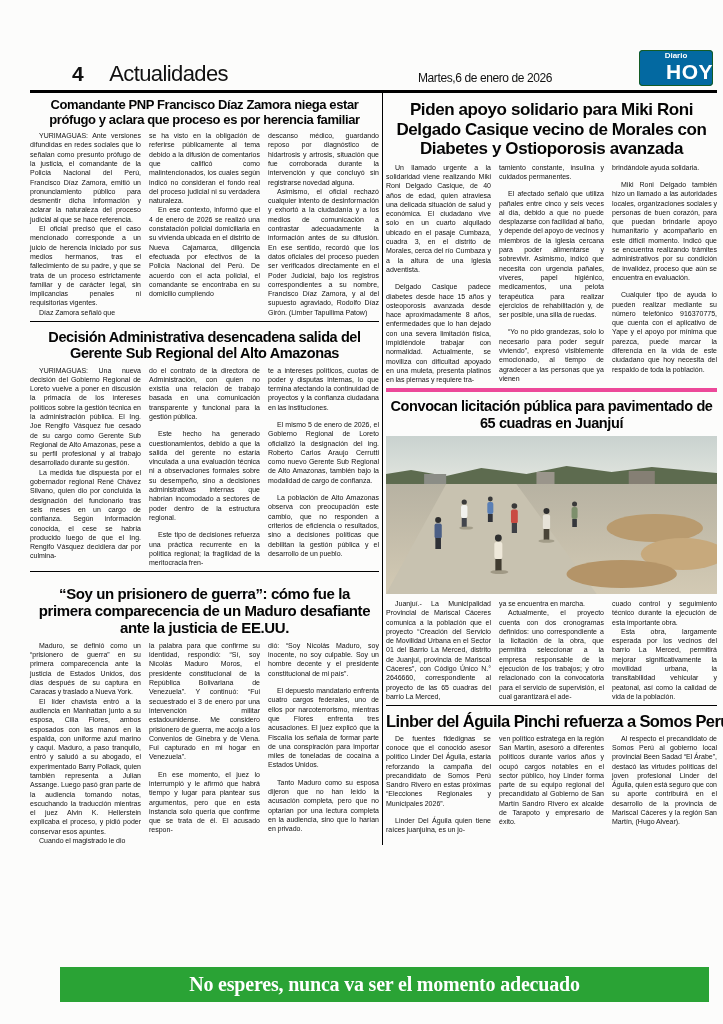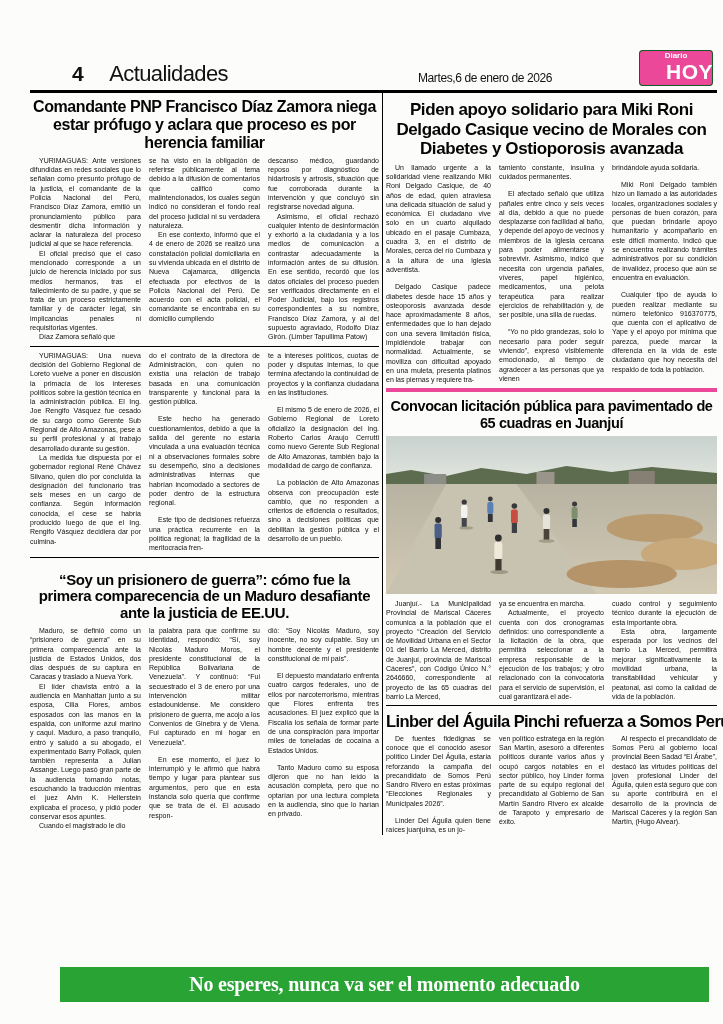--- a/index.html
+++ b/index.html
@@ -4,35 +4,35 @@
 <style>
   html,body{margin:0;padding:0;background:#e9e9e9;}
   .page{width:723px;height:1024px;background:#fcfcfb;position:relative;
         font-family:"Liberation Sans",sans-serif;color:#111;overflow:hidden;
         box-sizing:border-box;padding:50px 6px 0 30px;}
   
   .hdr{display:flex;align-items:flex-end;height:38px;position:relative;}
   .pageno{font-size:21px;font-weight:bold;margin:0 26px 2px 42px;letter-spacing:-.5px;}
   .section-title{font-size:22px;font-weight:normal;letter-spacing:-.6px;margin-bottom:1px;margin-top:7px;}
   .hdr-date{position:absolute;left:388px;bottom:3px;font-size:12px;letter-spacing:-.4px;margin-top:12px;}
-  .logo{position:absolute;right:4px;bottom:2px;width:74px;height:36px;background:#ec4899;
+  .logo{position:absolute;right:4px;bottom:2px;width:74px;height:36px;background:#0369a1;
         border-radius:4px;text-align:center;color:#fff;box-shadow:0 0 0 1px #145c25 inset;}
   .logo .l1{font-size:8px;font-weight:bold;line-height:10px;display:block;margin-top:1px;}
   .logo .l2{font-size:21px;font-weight:bold;line-height:22px;display:block;letter-spacing:.5px;text-align:right;}
   .rule-thick{height:3px;background:#000;margin-top:2px;}
   
   .grid{display:flex;align-items:stretch;}
   .colL{width:349px;}
   .vdiv{width:1px;background:#000;margin:0 3px;}
   .colR{flex:1;min-width:0;}
   .lrule{border:none;border-top:1px solid #000;margin:4px 0;}
   
   h2{margin:5px 2px 4px;text-align:center;font-weight:bold;color:#050505;
      letter-spacing:-.4px;line-height:1.12;}
-  .h-a1{font-size:16px;}
+  .h-a1{font-size:13px;}
   .h-a2{font-size:17px;line-height:1.15;margin-top:7px;}
   .h-a3{font-size:14.5px;margin-top:7px;}
   .h-a4{font-size:14.5px;margin:6px 2px 5px;}
   .h-a5{font-size:15px;margin-top:14px;}
   .h-a6{font-size:16.5px;white-space:nowrap;letter-spacing:-.6px;margin:6px 0 3px;}
   .cols{display:flex;gap:8px;}
   .col{flex:1;min-width:0;}
   .col p{margin:0;font-size:7px;line-height:9.3px;text-align:justify;text-indent:9px;
          word-spacing:-.2px;}
   .col p.cont{text-indent:0;}
@@ -81,20 +81,21 @@
           <div class="col">
             <p class="cont">descanso médico, guardando reposo por diagnóstico de hidartrosis y artrosis, situación que fue corroborada durante la intervención y que concluyó sin registrarse novedad alguna.</p>
             <p>Asimismo, el oficial rechazó cualquier intento de desinformación y exhortó a la ciudadanía y a los medios de comunicación a contrastar adecuadamente la información antes de su difusión. En ese sentido, recordó que los datos oficiales del proceso pueden ser verificados directamente en el Poder Judicial, bajo los registros correspondientes a su nombre, Francisco Díaz Zamora, y al del supuesto agraviado, Rodolfo Díaz Girón. (Limber Tapullima Patow)</p>
           </div>
         </div>
       </article>
 
       <hr class="lrule">
 
       <article>
+        <h2 class="h-a3">Decisión Administrativa desencadena salida del Gerente Sub Regional del Alto Amazonas</h2>
         <div class="cols">
           <div class="col">
             <p>YURIMAGUAS: Una nueva decisión del Gobierno Regional de Loreto vuelve a poner en discusión la primacía de los intereses políticos sobre la gestión técnica en la administración pública. El Ing. Joe Rengifo Vásquez fue cesado de su cargo como Gerente Sub Regional de Alto Amazonas, pese a su perfil profesional y al trabajo desarrollado durante su gestión.</p>
             <p>La medida fue dispuesta por el gobernador regional René Chávez Silvano, quien dio por concluida la designación del funcionario tras seis meses en un cargo de confianza. Según información conocida, el cese se habría producido luego de que el Ing. Rengifo Vásquez decidiera dar por culmina-</p>
           </div>
           <div class="col gap">
             <p class="cont">do el contrato de la directora de Administración, con quien no existía una relación de trabajo basada en una comunicación transparente y funcional para la gestión pública.</p>
             <p>Este hecho ha generado cuestionamientos, debido a que la salida del gerente no estaría vinculada a una evaluación técnica ni a observaciones formales sobre su desempeño, sino a decisiones administrativas internas que habrían incomodado a sectores de poder dentro de la estructura regional.</p>
             <p>Este tipo de decisiones refuerza una práctica recurrente en la política regional; la fragilidad de la meritocracia fren-</p>
           </div>

